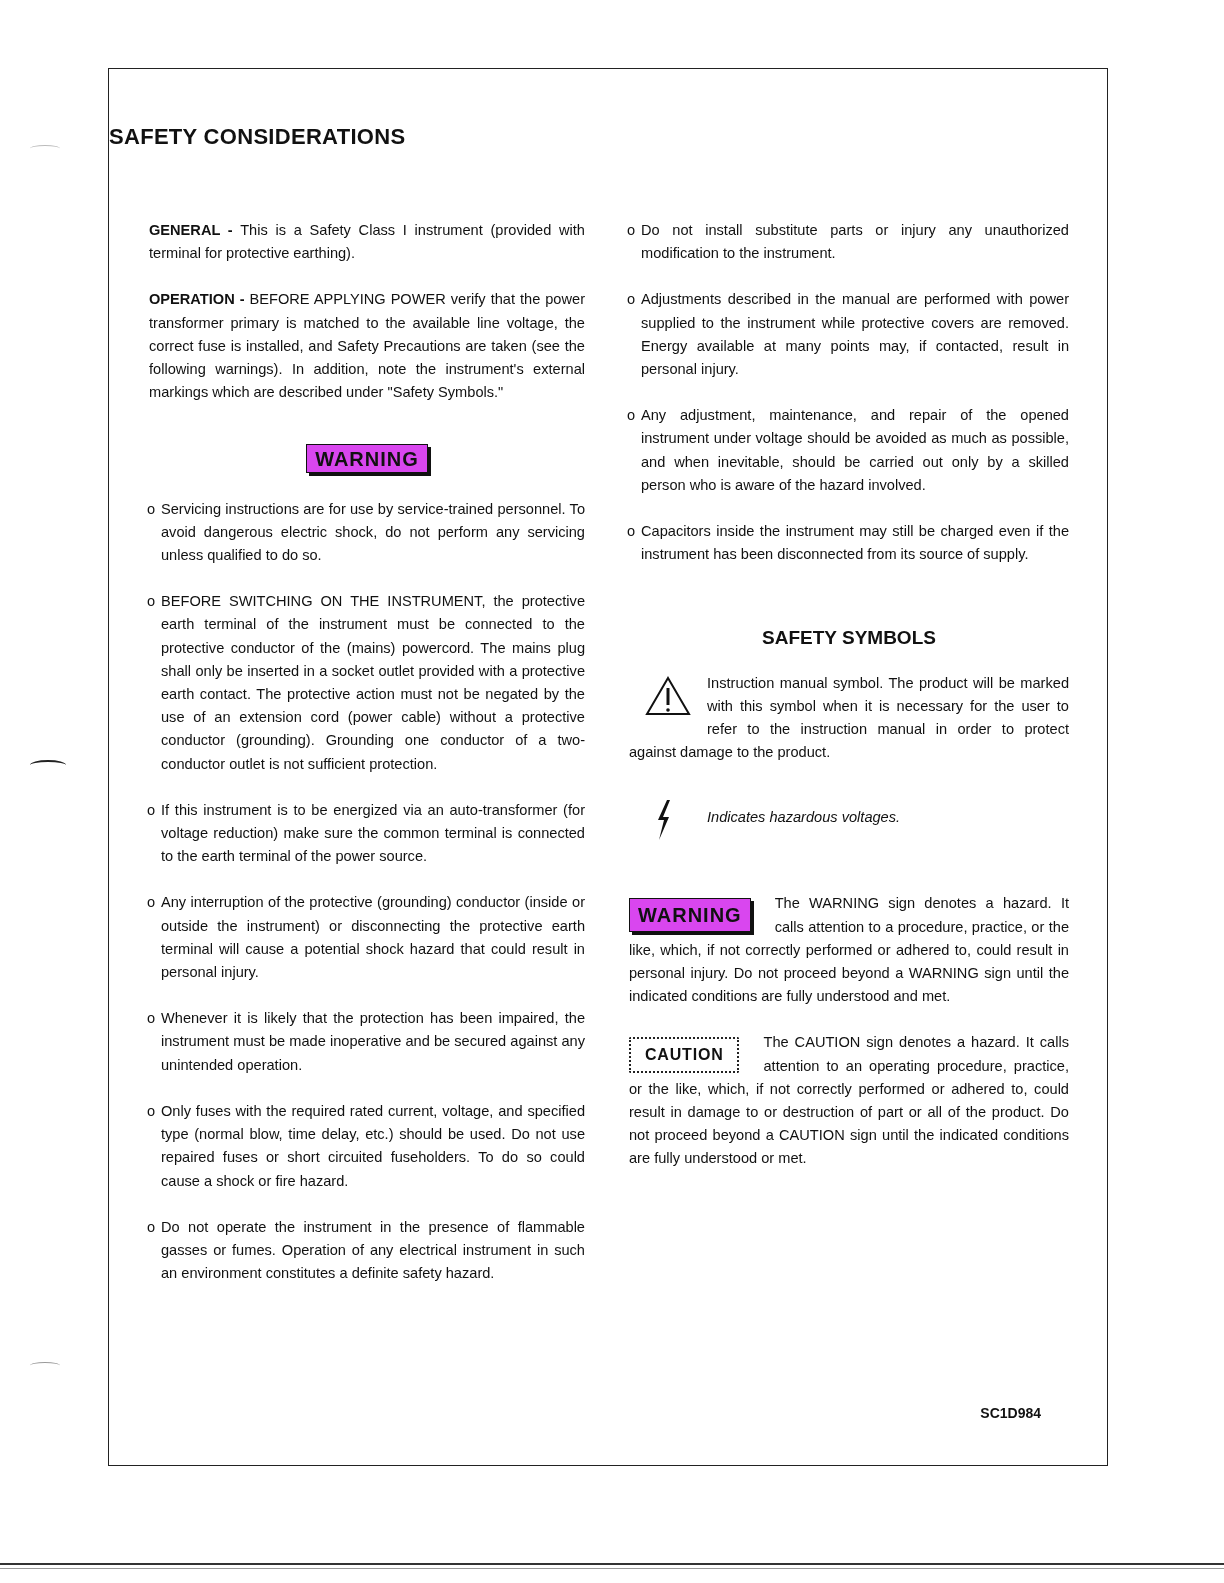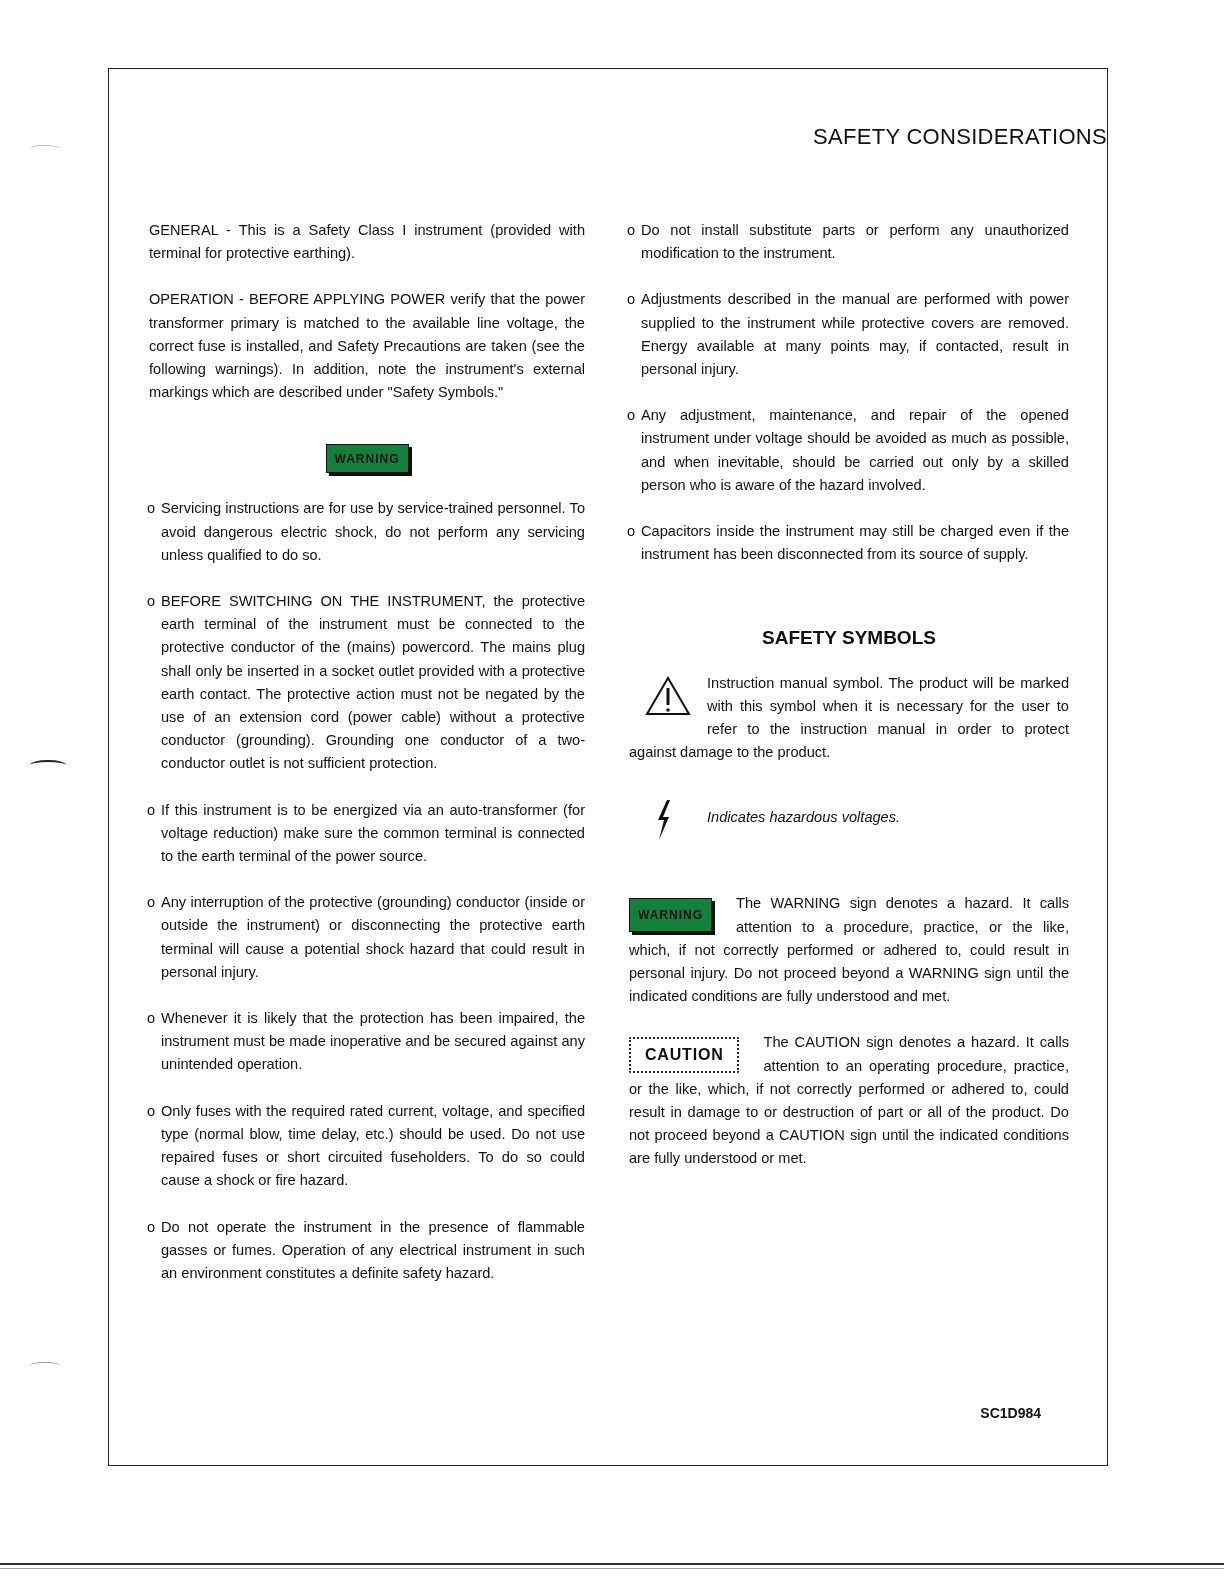--- a/index.html
+++ b/index.html
@@ -1,32 +1,32 @@
 <!DOCTYPE html>
 <html><head>
 <meta charset="utf-8">
 <style>
   html, body { margin:0; padding:0; background:#ffffff; }
   body { width:1224px; height:1583px; position:relative; overflow:hidden;
          font-family:"Liberation Sans", sans-serif; color:#111; }
   .frame { position:absolute; left:108px; top:68px; width:1000px; height:1398px;
            border:1.5px solid #222; box-sizing:border-box; }
-  .title { position:absolute; left:0; right:0; top:55px; text-align:right;
-           font-weight:normal; font-size:22px; letter-spacing:0.3px; }
+  .title { position:absolute; left:0; right:0; top:55px; text-align:left;
+           font-weight:bold; font-size:22px; letter-spacing:0.3px; }
   .col { position:absolute; font-size:14.6px; line-height:23.2px; text-align:justify; }
   .left { left:40px; width:436px; top:150px; }
   .right { left:520px; width:440px; top:150px; }
   p { margin:0; }
   .para { margin-bottom:23px; }
-  .lead { font-weight:normal; }
+  .lead { font-weight:bold; }
   .bullet { position:relative; padding-left:12px; margin-bottom:23px; }
   .bullet .o { position:absolute; left:-2px; top:0; }
   .warn-box { display:inline-block; border:1.5px solid #111; padding:4px 8px 3px 8px;
-              font-weight:bold; font-size:12px; letter-spacing:1px;
-              box-shadow:3px 3px 0 #111; background:#15803d; line-height:20px; }
+              font-weight:bold; font-size:20px; letter-spacing:1px;
+              box-shadow:3px 3px 0 #111; background:#d946ef; line-height:20px; }
   .warn-center { text-align:center; margin:18px 0 24px 0; }
   .sym-title { text-align:center; font-weight:bold; font-size:19px; margin:60px 0 22px 0; }
   .sym-row { position:relative; margin-bottom:23px; }
   .sym-icon { position:absolute; left:0; top:0; width:70px; display:flex; justify-content:center; }
   .sym-text-indent { padding-left:78px;font-style:italic; }
   .float-box { float:left; margin:6px 24px 4px 0; }
   .caution-box { display:inline-block; padding:6px 14px; font-weight:bold; font-size:16px;
                  letter-spacing:0.8px; line-height:20px;
                  border:2px dotted #222; border-radius:2px; }
   .code { position:absolute; right:66px; bottom:44px; font-weight:bold; font-size:14px; }
@@ -59,21 +59,21 @@
     <div class="bullet"><span class="o">o</span><span>Servicing instructions are for use by service-trained personnel. To avoid dangerous electric shock, do not perform any servicing unless qualified to do so.</span></div>
     <div class="bullet"><span class="o">o</span><span>BEFORE SWITCHING ON THE INSTRUMENT, the protective earth terminal of the instrument must be connected to the protective conductor of the (mains) powercord. The mains plug shall only be inserted in a socket outlet provided with a protective earth contact. The protective action must not be negated by the use of an extension cord (power cable) without a protective conductor (grounding). Grounding one conductor of a two-conductor outlet is not sufficient protection.</span></div>
     <div class="bullet"><span class="o">o</span><span>If this instrument is to be energized via an auto-transformer (for voltage reduction) make sure the common terminal is connected to the earth terminal of the power source.</span></div>
     <div class="bullet"><span class="o">o</span><span>Any interruption of the protective (grounding) conductor (inside or outside the instrument) or disconnecting the protective earth terminal will cause a potential shock hazard that could result in personal injury.</span></div>
     <div class="bullet"><span class="o">o</span><span>Whenever it is likely that the protection has been impaired, the instrument must be made inoperative and be secured against any unintended operation.</span></div>
     <div class="bullet"><span class="o">o</span><span>Only fuses with the required rated current, voltage, and specified type (normal blow, time delay, etc.) should be used. Do not use repaired fuses or short circuited fuseholders. To do so could cause a shock or fire hazard.</span></div>
     <div class="bullet"><span class="o">o</span><span>Do not operate the instrument in the presence of flammable gasses or fumes. Operation of any electrical instrument in such an environment constitutes a definite safety hazard.</span></div>
   </div>
 
   <div class="col right">
-    <div class="bullet"><span class="o">o</span><span>Do not install substitute parts or perform any unauthorized modification to the instrument.</span></div>
+    <div class="bullet"><span class="o">o</span><span>Do not install substitute parts or injury any unauthorized modification to the instrument.</span></div>
     <div class="bullet"><span class="o">o</span><span>Adjustments described in the manual are performed with power supplied to the instrument while protective covers are removed. Energy available at many points may, if contacted, result in personal injury.</span></div>
     <div class="bullet"><span class="o">o</span><span>Any adjustment, maintenance, and repair of the opened instrument under voltage should be avoided as much as possible, and when inevitable, should be carried out only by a skilled person who is aware of the hazard involved.</span></div>
     <div class="bullet"><span class="o">o</span><span>Capacitors inside the instrument may still be charged even if the instrument has been disconnected from its source of supply.</span></div>
 
     <div class="sym-title">SAFETY SYMBOLS</div>
 
     <div class="sym-row">
       <div style="float:left;width:78px;height:60px;display:flex;justify-content:center;align-items:flex-start;padding-top:4px;">
         <svg width="46" height="40" viewBox="0 0 46 40">
           <polygon points="23,2 44,38 2,38" fill="none" stroke="#111" stroke-width="2"></polygon>

